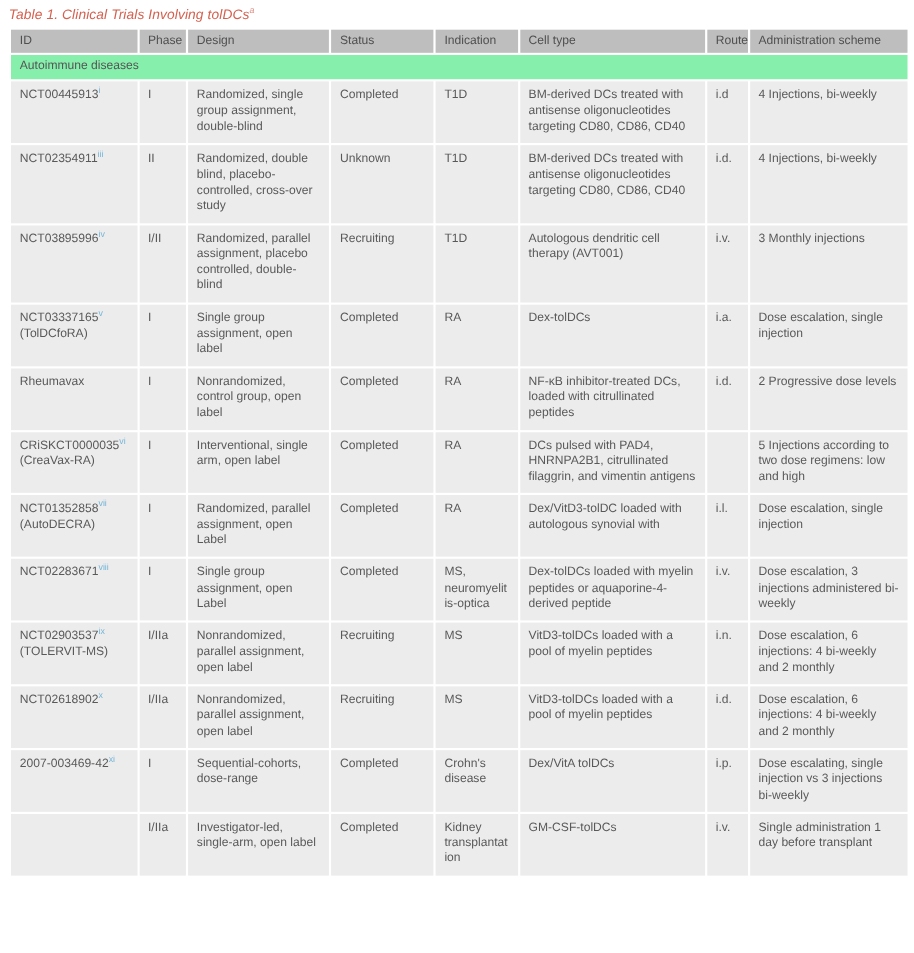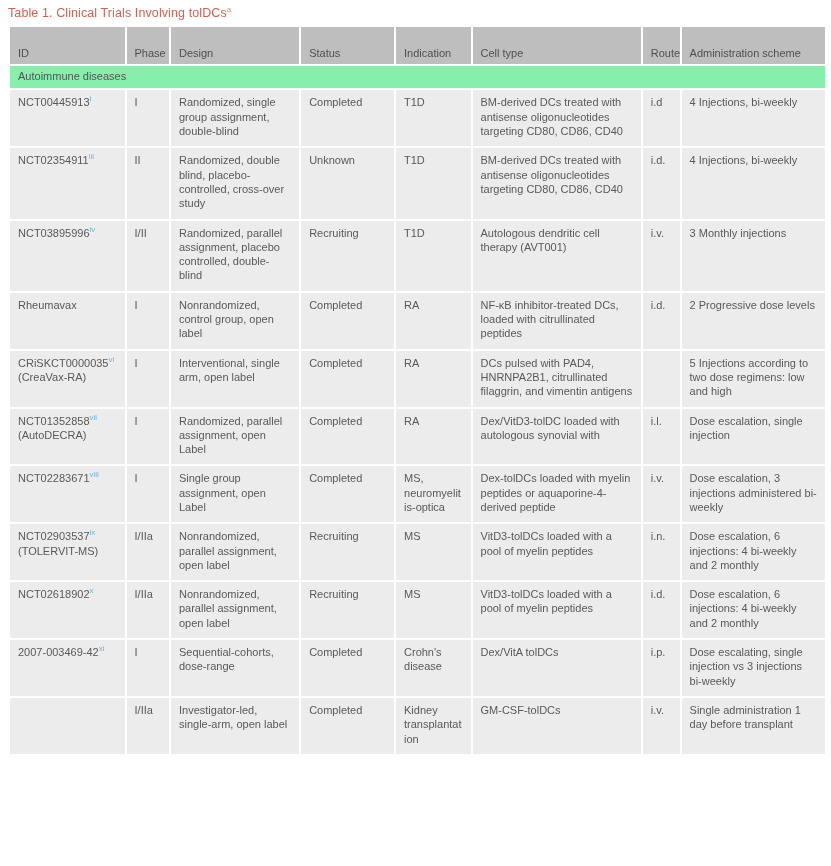--- a/index.html
+++ b/index.html
@@ -5,31 +5,31 @@
   html,body { margin:0; padding:0; }
   body {
     width:831px; height:866px; overflow:hidden;
     background:#ffffff;
     font-family:"Liberation Sans", sans-serif;
     -webkit-font-smoothing:antialiased;
   }
   .wrap { padding:3px 4px 0 8px; }
   .table-title {
     font-size:12.5px; font-weight:400; color:#d4604f;
-    margin:2px 0 5px 0; letter-spacing:0.1px;
+    margin:2px 0 5px 0; letter-spacing:0.1px;font-style:italic;
   }
   .table-title sup { font-size:8px; color:#dd8a7d; }
   table {
     width:100%; table-layout:fixed;
     border-collapse:separate; border-spacing:2px;
   }
   th {
     background:#bebebe; color:#4f4f4f;
     font-weight:400; text-align:left;
-    font-size:11px; padding:20px 8px 5px 8px;
+    font-size:11px; padding:4px 8px 5px 8px;
     white-space:nowrap; overflow:hidden;
   }
   td {
     background:#ececec; color:#595959;
     font-size:11px; line-height:1.3;
     vertical-align:top; padding:5px 8px 8px 8px;
     word-wrap:break-word;
   }
   td.section-cell {
     background:#86efac; color:#555555;
@@ -99,20 +99,30 @@
     <td><span>NCT03895996</span><sup class="ref">iv</sup></td>
     <td>I/II</td>
     <td>Randomized, parallel assignment, placebo controlled, double-blind</td>
     <td>Recruiting</td>
     <td>T1D</td>
     <td>Autologous dendritic cell therapy (AVT001)</td>
     <td>i.v.</td>
     <td>3 Monthly injections</td>
   </tr>
         <tr>
+    <td><span>NCT03337165</span><sup class="ref">v</sup><span class="id-note">(TolDCfoRA)</span></td>
+    <td>I</td>
+    <td>Single group assignment, open label</td>
+    <td>Completed</td>
+    <td>RA</td>
+    <td>Dex-tolDCs</td>
+    <td>i.a.</td>
+    <td>Dose escalation, single injection</td>
+  </tr>
+        <tr>
     <td><span>Rheumavax</span></td>
     <td>I</td>
     <td>Nonrandomized, control group, open label</td>
     <td>Completed</td>
     <td>RA</td>
     <td>NF-κB inhibitor-treated DCs, loaded with citrullinated peptides</td>
     <td>i.d.</td>
     <td>2 Progressive dose levels</td>
   </tr>
         <tr>

